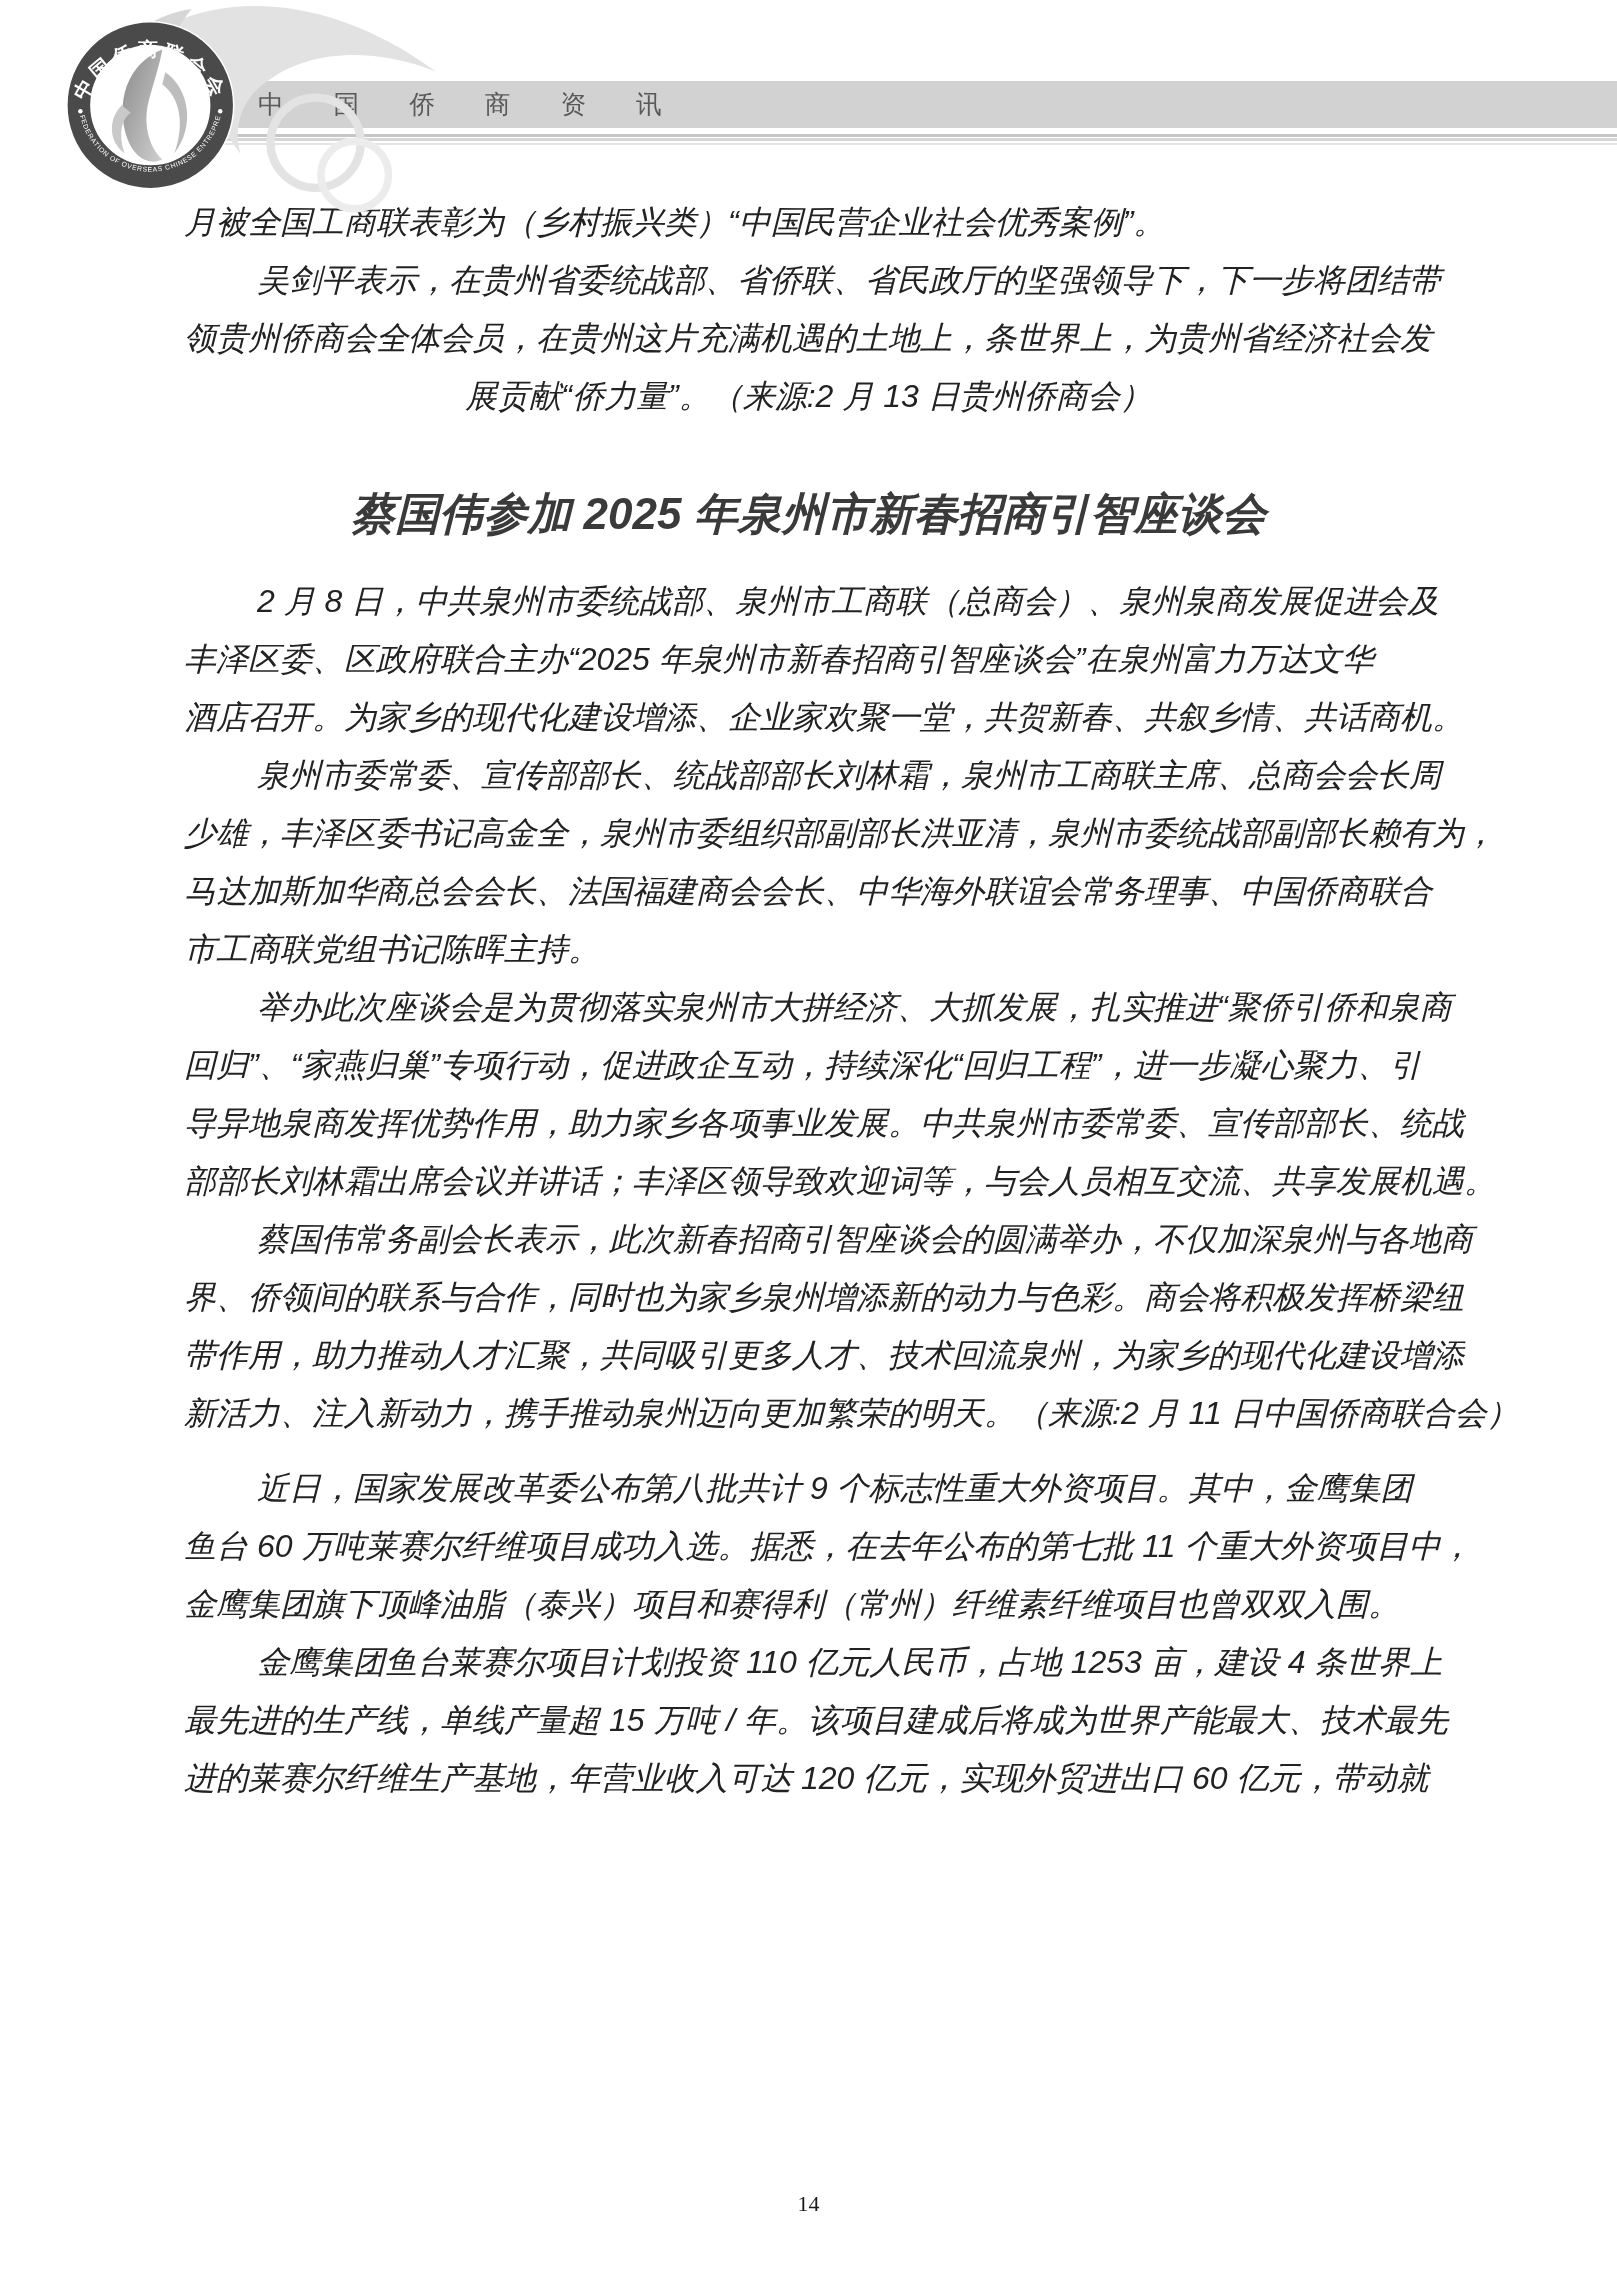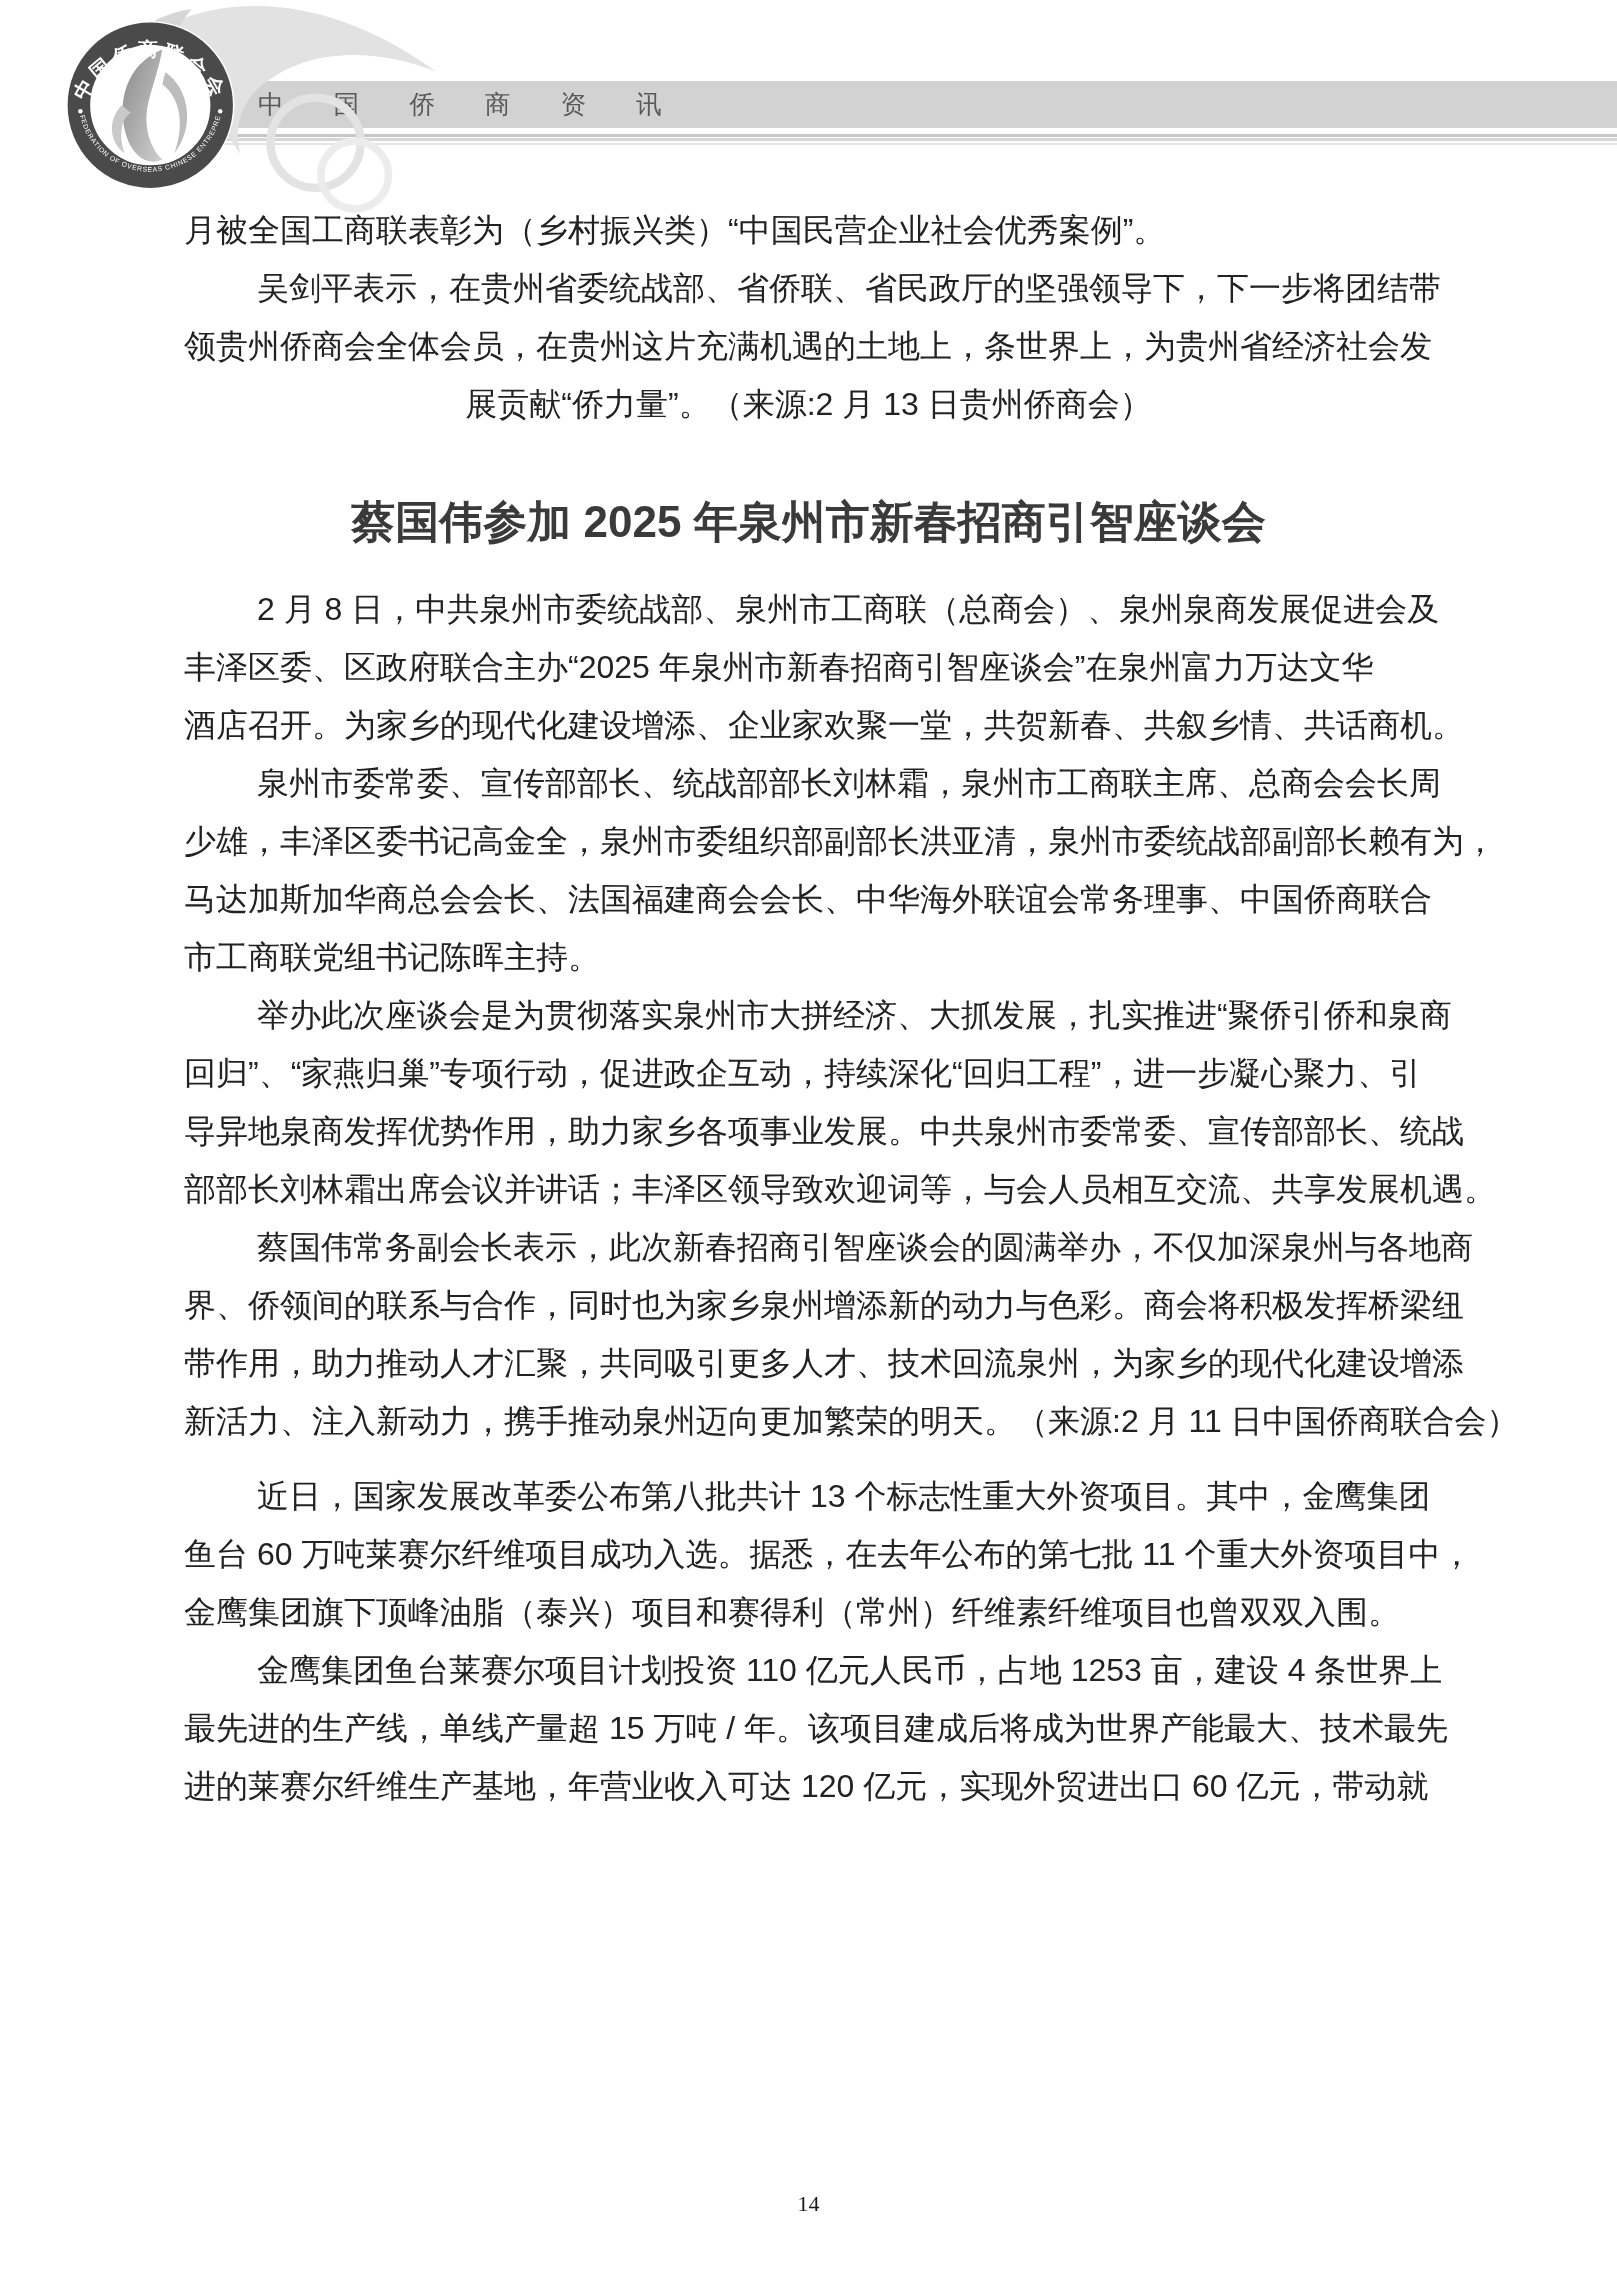--- a/index.html
+++ b/index.html
@@ -28,25 +28,26 @@
     line-height:47px;
   }
   .rule{position:absolute; left:199px; right:0;}
   #rule1{top:134px; height:3px; background:#c6c6c6;}
   #rule2{top:138px; height:3px; background:#d6d6d6;}
   #rule3{top:143px; height:2.3px; background:#e4e4e4;}
   #logo{position:absolute; left:15px; top:0; z-index:5;}
   
   #main{
     position:absolute;
-    left:184px; top:201px;
+    left:184px; top:193px;
     width:1249px;
     font-size:32px;
     line-height:58px;
     color:#222222;
+    font-style:italic;
   }
   .line{white-space:nowrap;}
   .indent{text-indent:73px;}
   .split-line{display:flex; justify-content:center; white-space:nowrap;}
   .headline{
     font-size:44px;
     font-weight:700;
     color:#3a3a3a;
     text-align:center;
     line-height:63px;
@@ -136,21 +137,21 @@
       <div class="line">回归”、“家燕归巢”专项行动，促进政企互动，持续深化“回归工程”，进一步凝心聚力、引</div>
       <div class="line">导异地泉商发挥优势作用，助力家乡各项事业发展。中共泉州市委常委、宣传部部长、统战</div>
       <div class="line">部部长刘林霜出席会议并讲话；丰泽区领导致欢迎词等，与会人员相互交流、共享发展机遇。</div>
       <div class="line indent">蔡国伟常务副会长表示，此次新春招商引智座谈会的圆满举办，不仅加深泉州与各地商</div>
       <div class="line">界、侨领间的联系与合作，同时也为家乡泉州增添新的动力与色彩。商会将积极发挥桥梁纽</div>
       <div class="line">带作用，助力推动人才汇聚，共同吸引更多人才、技术回流泉州，为家乡的现代化建设增添</div>
       <div class="line">新活力、注入新动力，携手推动泉州迈向更加繁荣的明天。（来源:2 月 11 日中国侨商联合会）</div>
     </div>
 
     <div id="story2-body">
-      <div class="line indent">近日，国家发展改革委公布第八批共计 13 个标志性重大外资项目。其中，金鹰集团</div>
+      <div class="line indent">近日，国家发展改革委公布第八批共计 9 个标志性重大外资项目。其中，金鹰集团</div>
       <div class="line">鱼台 60 万吨莱赛尔纤维项目成功入选。据悉，在去年公布的第七批 11 个重大外资项目中，</div>
       <div class="line">金鹰集团旗下顶峰油脂（泰兴）项目和赛得利（常州）纤维素纤维项目也曾双双入围。</div>
       <div class="line indent">金鹰集团鱼台莱赛尔项目计划投资 110 亿元人民币，占地 1253 亩，建设 4 条世界上</div>
       <div class="line">最先进的生产线，单线产量超 15 万吨 / 年。该项目建成后将成为世界产能最大、技术最先</div>
       <div class="line">进的莱赛尔纤维生产基地，年营业收入可达 120 亿元，实现外贸进出口 60 亿元，带动就</div>
     </div>
 
   </div>
 
   <div id="page-number">14</div>

